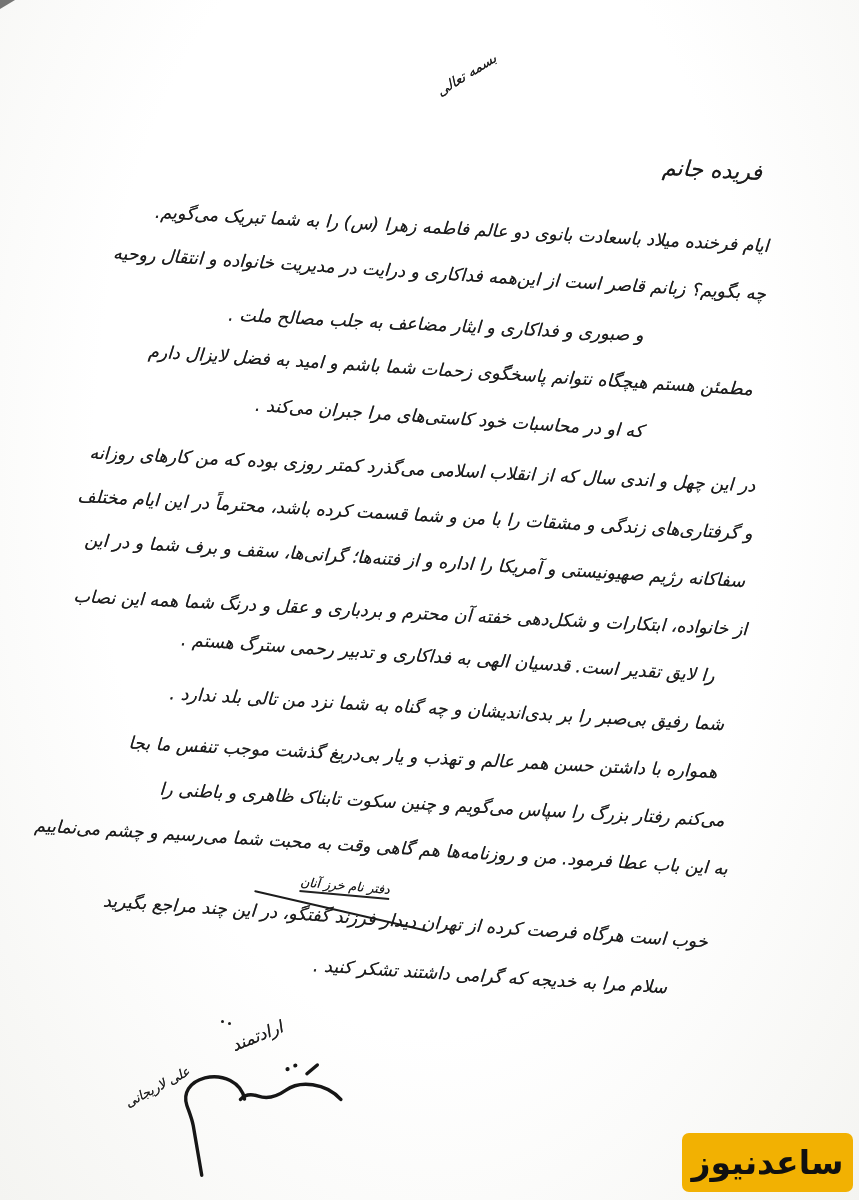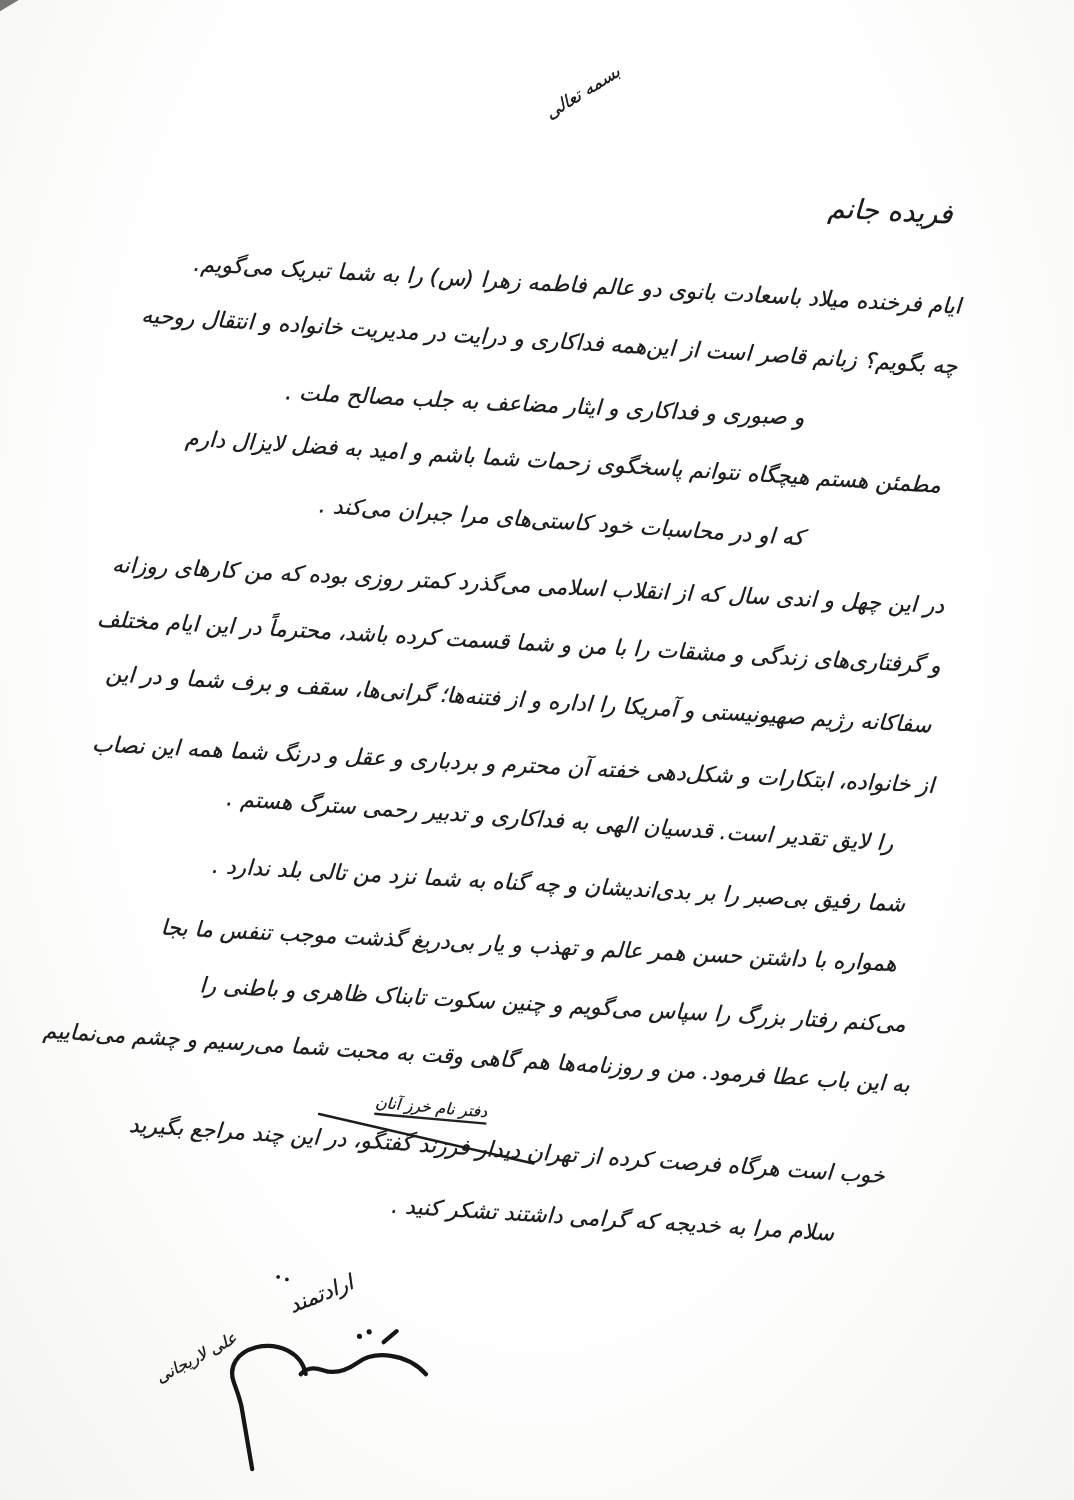--- a/index.html
+++ b/index.html
@@ -117,14 +117,17 @@
         <path d="M168 18 l 11 -8"></path>
       </g>
       <g fill="#161616">
         <circle cx="149" cy="12" r="2.1"></circle>
         <circle cx="157" cy="9" r="2.1"></circle>
       </g>
     </svg>
   </div>
   <div class="signature-name hand ink">علی لاریجانی</div>
 
+  <div class="watermark">
+    <span>ساعدنیوز</span>
+  </div>
 
 </div>
 
 </body></html>

